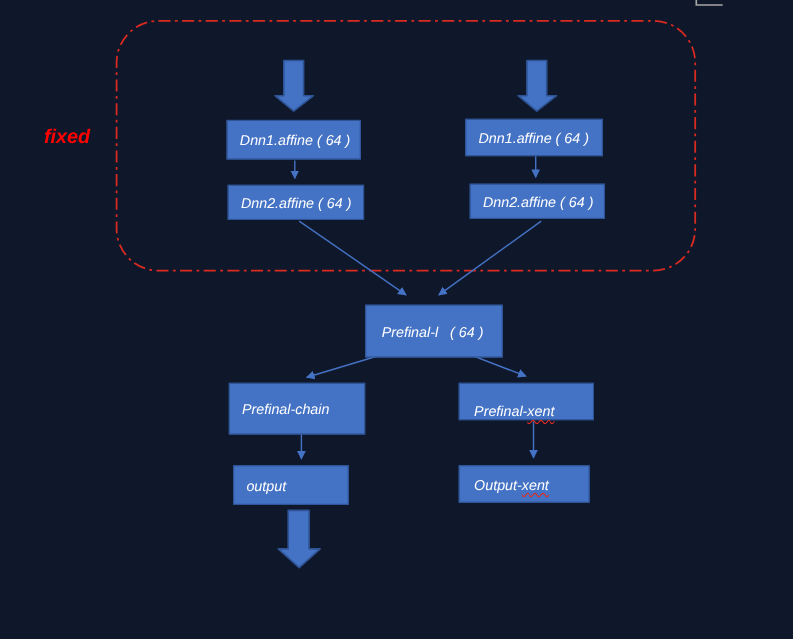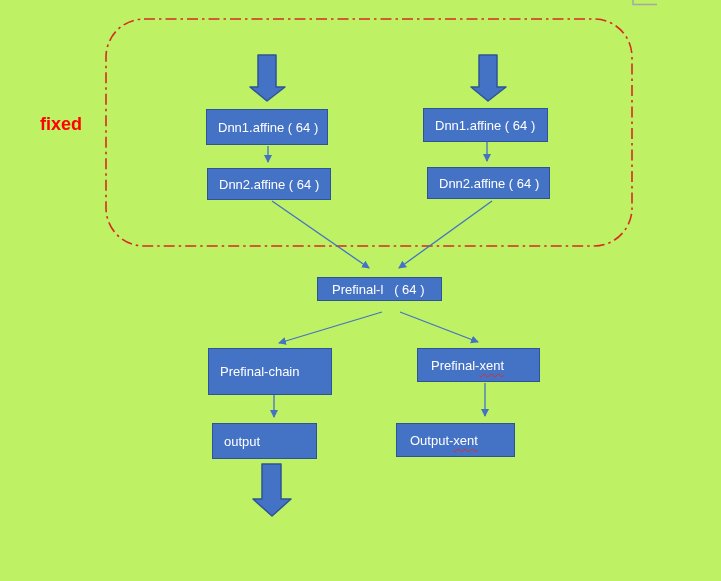--- a/index.html
+++ b/index.html
@@ -1,21 +1,22 @@
 <!DOCTYPE html>
 <html><head>
 <meta charset="utf-8">
 <style>
   html,body{margin:0;padding:0;background:#fff;}
   #canvas{
     position:relative;
     width:721px;height:581px;
-    background:#bef264;
+    background:#0f172a;
     font-family:"Liberation Sans", sans-serif;
     overflow:hidden;
+    font-style:italic;
   }
   #wires{position:absolute;left:0;top:0;width:721px;height:581px;}
   .node{
     position:absolute;
     background:#4472C4;
     border:1.5px solid #2F5496;
     box-sizing:border-box;
     color:#ffffff;
     font-size:13px;
     display:flex;
@@ -82,33 +83,33 @@
   </div>
 
   <div class="node" style="left:423px;top:108px;width:125px;height:34px;">
     <span>Dnn1.affine ( 64 )</span>
   </div>
 
   <div class="node" style="left:427px;top:167px;width:123px;height:32px;">
     <span>Dnn2.affine ( 64 )</span>
   </div>
 
-  <div class="node" style="left:317px;top:277px;width:125px;height:24px;padding-left:14px;">
+  <div class="node" style="left:332px;top:277px;width:125px;height:48px;padding-left:14px;">
     <span>Prefinal-l   ( 64 )</span>
   </div>
 
   <div class="node" style="left:208px;top:348px;width:124px;height:47px;">
     <span>Prefinal-chain</span>
   </div>
 
-  <div class="node" style="left:417px;top:348px;width:123px;height:34px;padding-left:13px;">
+  <div class="node" style="left:417px;top:348px;width:123px;height:34px;padding-left:13px;align-items:flex-end;">
     <span>Prefinal-</span><span class="squiggle">xent</span>
   </div>
 
   <div class="node" style="left:212px;top:423px;width:105px;height:36px;">
     <span>output</span>
   </div>
 
-  <div class="node" style="left:396px;top:423px;width:119px;height:34px;padding-left:13px;">
+  <div class="node" style="left:417px;top:423px;width:119px;height:34px;padding-left:13px;">
     <span>Output-</span><span class="squiggle">xent</span>
   </div>
 
 </div>
 
 </body></html>

